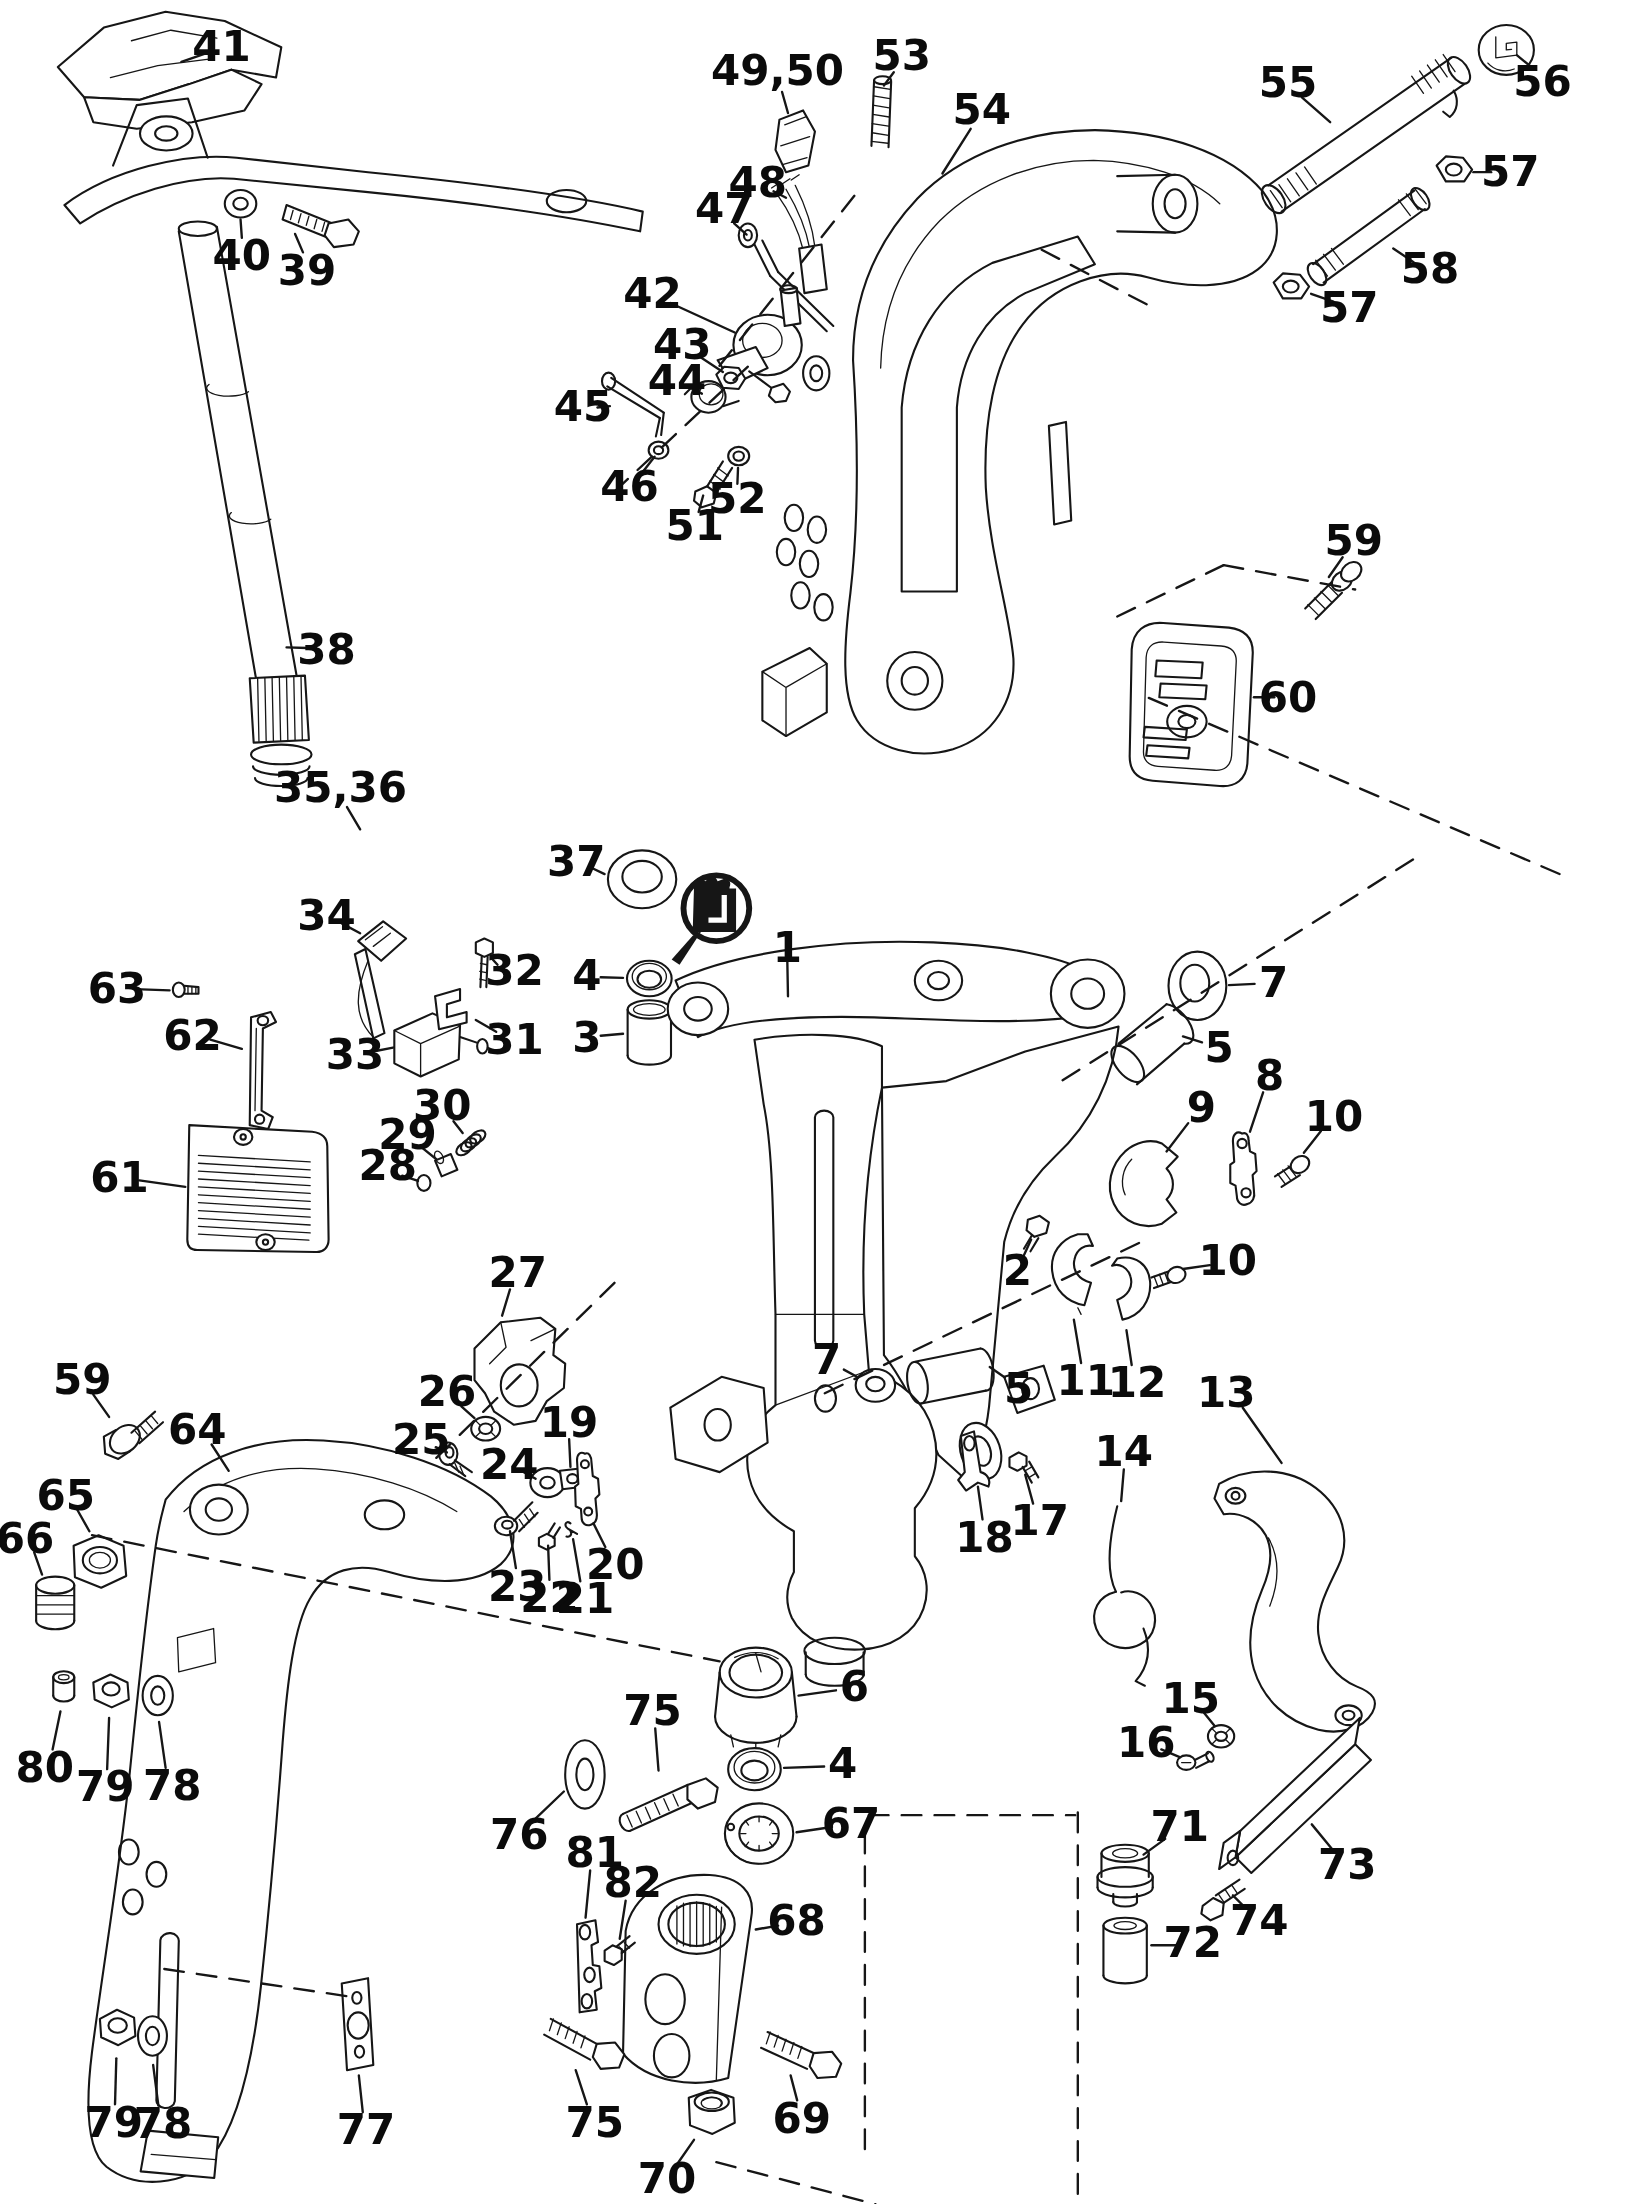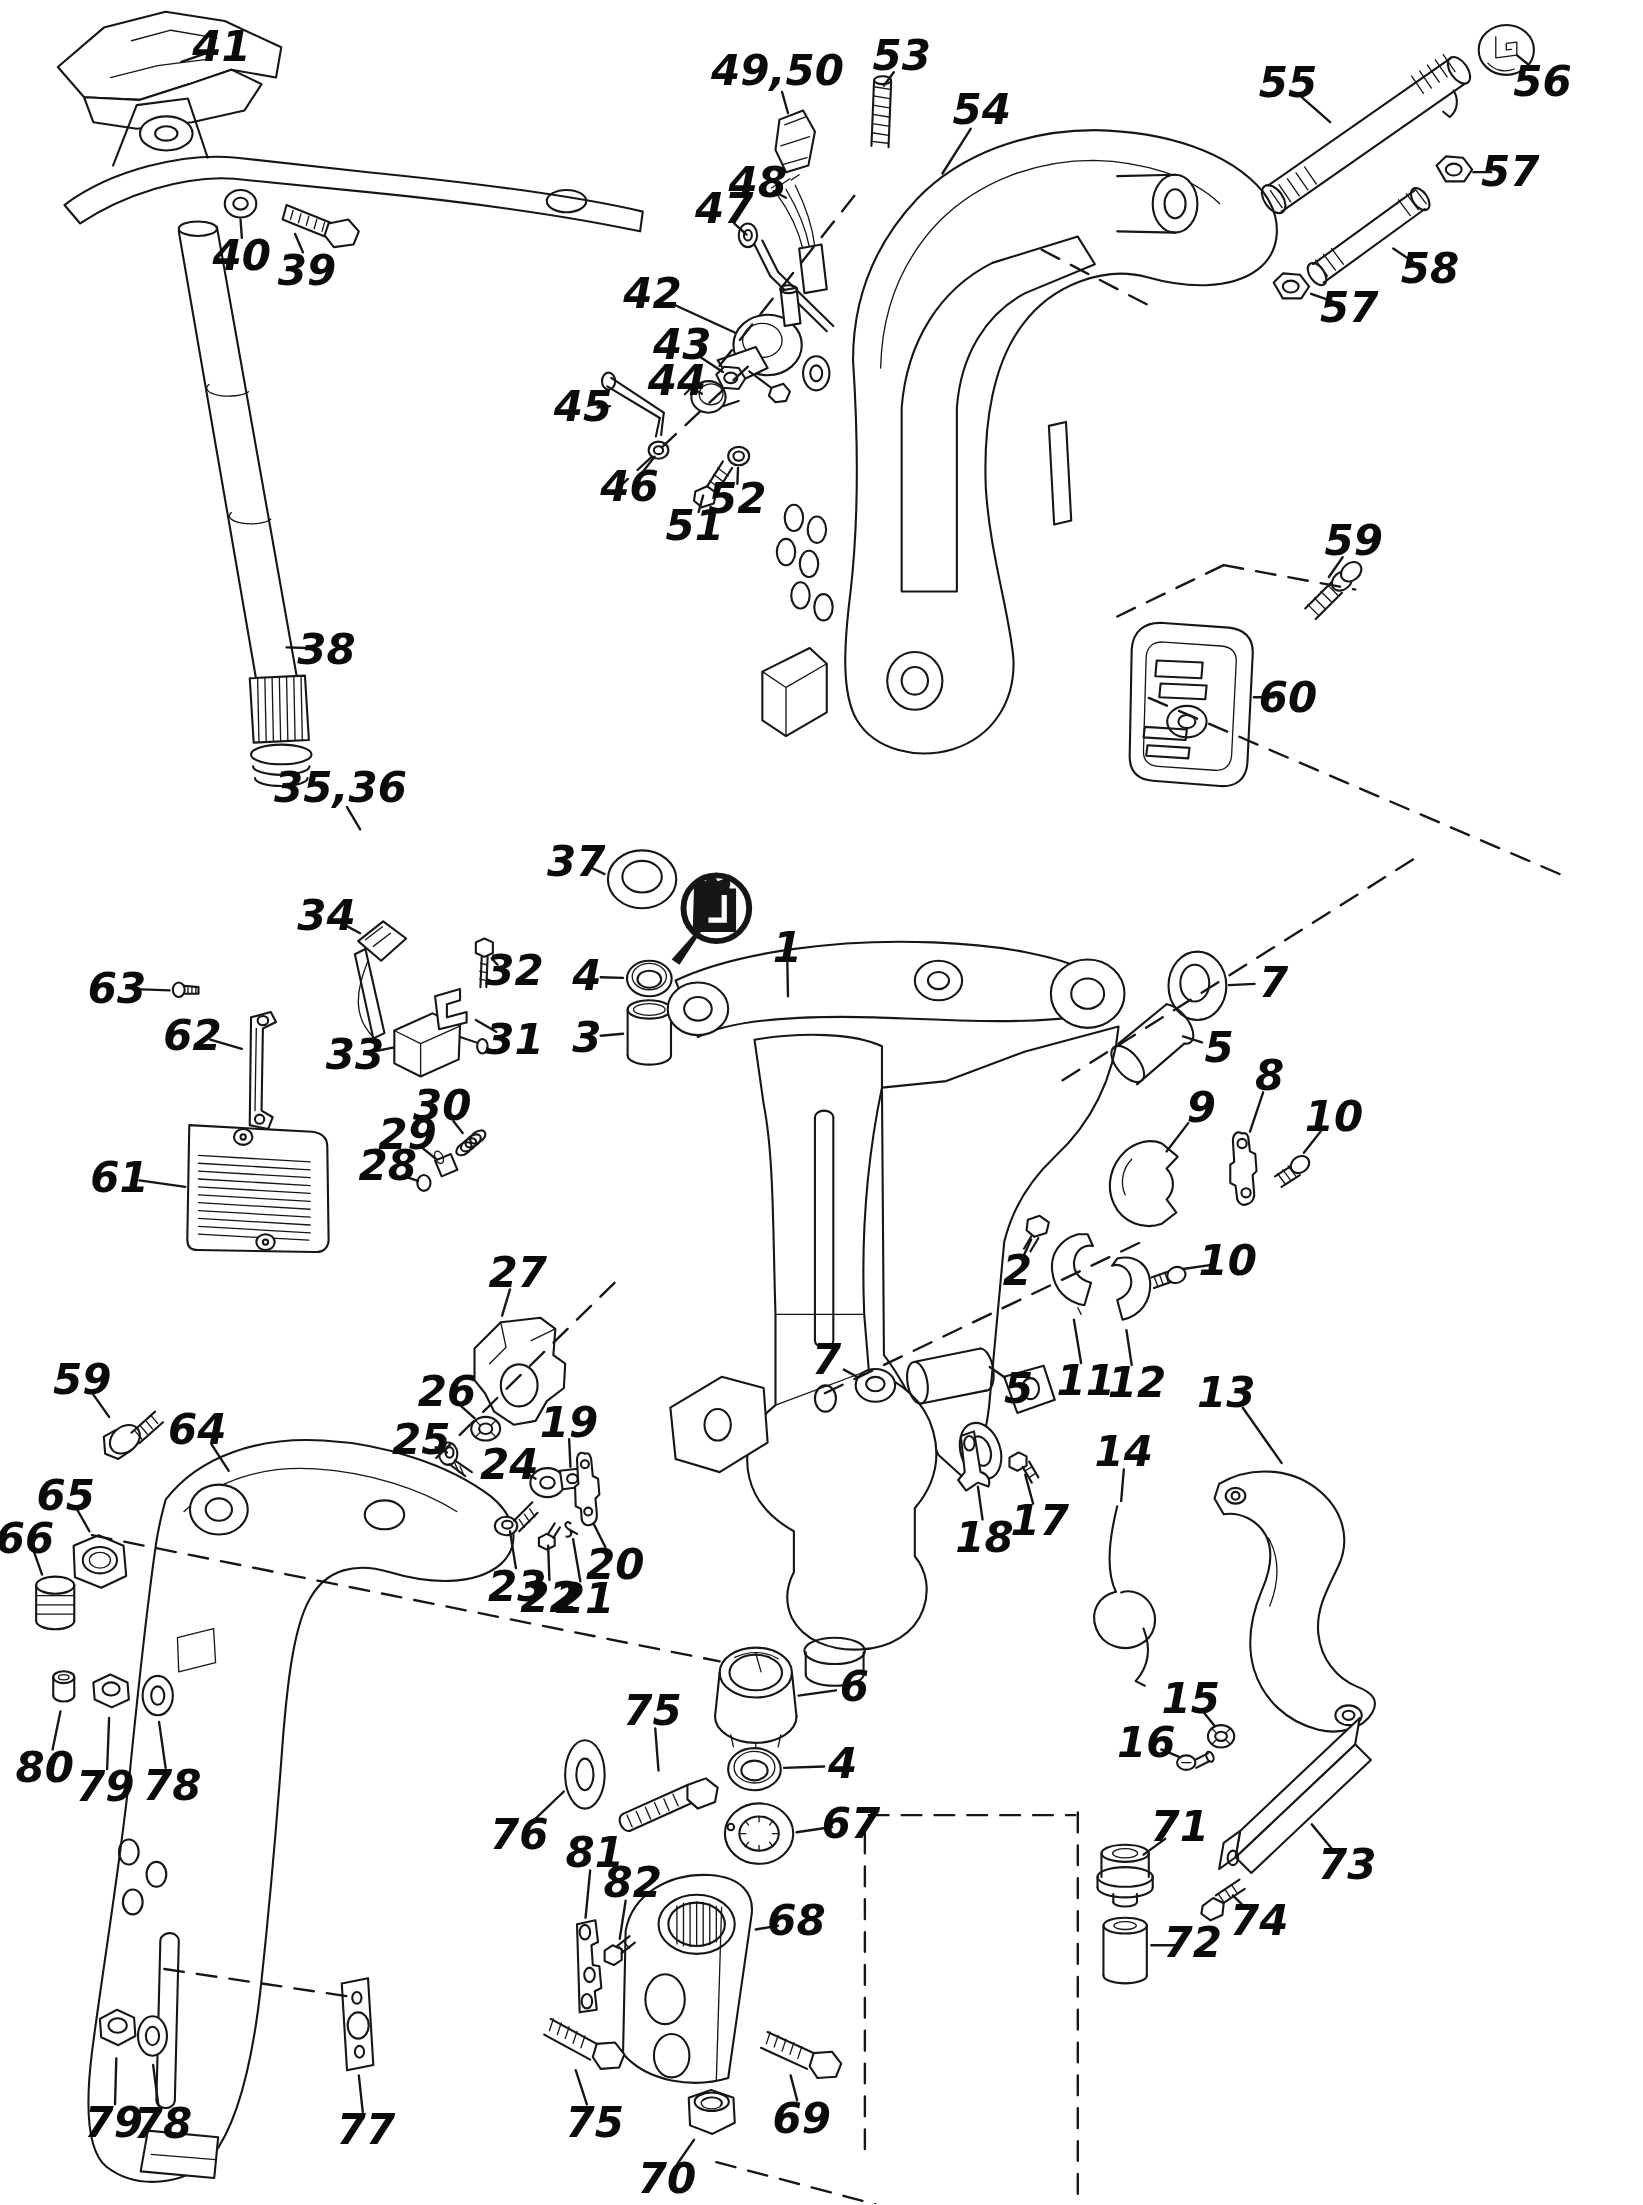--- a/index.html
+++ b/index.html
@@ -1,16 +1,16 @@
 <!DOCTYPE html>
 <html style="font-size:10.5px"><head>
 <meta charset="utf-8">
 <style>
   html,body{margin:0;padding:0;background:#fff;}
-  .page{width:100%;max-width:1644px;margin:0 auto;font-style:italic;}
+  .page{width:100%;max-width:1644px;margin:0 auto;}
   svg{width:100%;height:auto;display:block;background:#fff;}
   svg path, svg ellipse, svg circle, svg line, svg polyline, svg polygon, svg rect{
     stroke:#161616;stroke-width:3.2;fill:none;stroke-linecap:round;stroke-linejoin:round;
   }
   svg .f{fill:#ffffff;}
   svg .k{fill:#161616;stroke:none;}
   svg .w{fill:#ffffff;stroke:none;}
   svg .thin{stroke-width:2;}
   svg .dash{stroke-dasharray:30 20;stroke-width:3.6;}
   svg .leader{stroke-width:3.6;}

